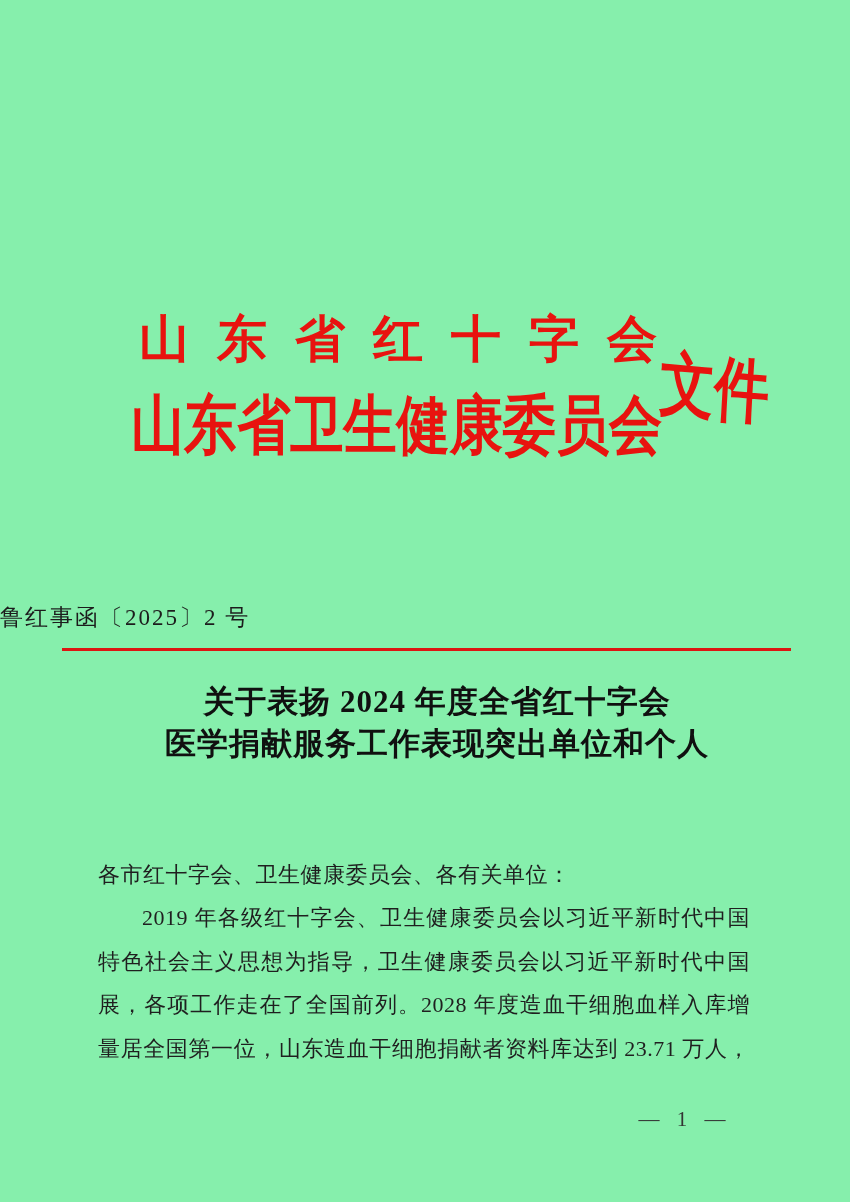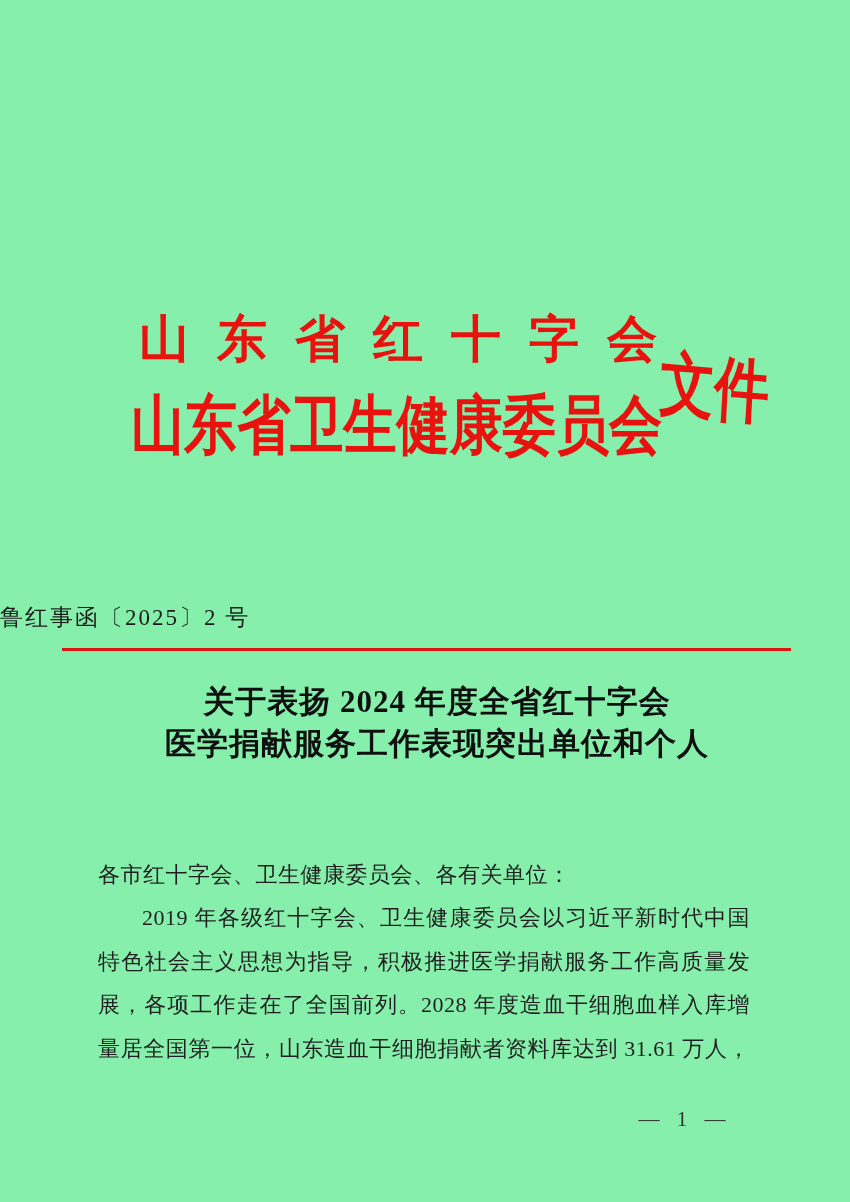--- a/index.html
+++ b/index.html
@@ -139,20 +139,20 @@
   <div class="red-rule"></div>
 
   <div class="doc-title">
     <div class="t-line">关于表扬 2024 年度全省红十字会</div>
     <div class="t-line">医学捐献服务工作表现突出单位和个人</div>
   </div>
 
   <div class="doc-body">
     <div class="body-line">各市红十字会、卫生健康委员会、各有关单位：</div>
     <div class="body-line justified indent">2019 年各级红十字会、卫生健康委员会以习近平新时代中国</div>
-    <div class="body-line justified">特色社会主义思想为指导，积极推进医学捐献服务工作高质量发</div>
+    <div class="body-line justified">特色社会主义思想为指导，卫生健康委员会以习近平新时代中国</div>
     <div class="body-line justified">展，各项工作走在了全国前列。2028 年度造血干细胞血样入库增</div>
-    <div class="body-line justified">量居全国第一位，山东造血干细胞捐献者资料库达到 31.61 万人，</div>
+    <div class="body-line justified">量居全国第一位，山东造血干细胞捐献者资料库达到 23.71 万人，</div>
   </div>
 
   <div class="page-number">— 1 —</div>
 
 </div>
 
 </body></html>

